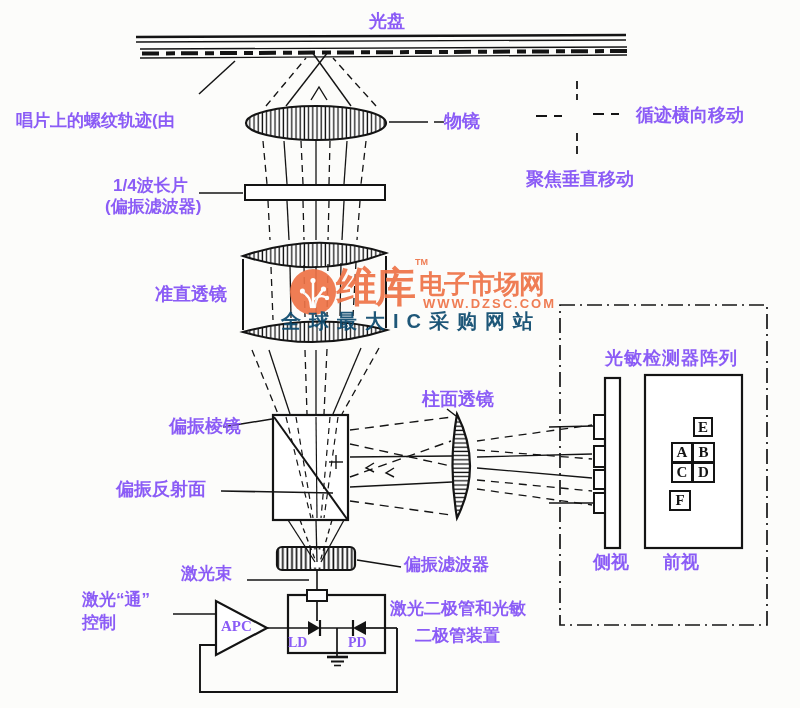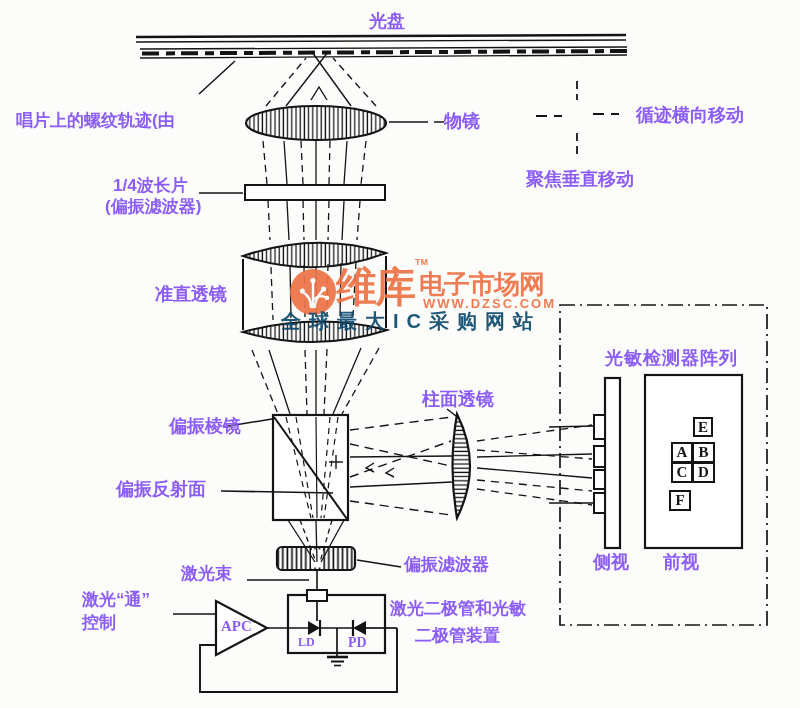--- a/index.html
+++ b/index.html
@@ -244,21 +244,21 @@
   <div class="lbl fs18" style="left:605px;top:349px;letter-spacing:1px;">光敏检测器阵列</div>
   <div class="lbl fs18" style="left:593px;top:553px;">侧视</div>
   <div class="lbl fs18" style="left:663px;top:553px;">前视</div>
   <div class="lbl fs17" style="left:181px;top:565px;">激光束</div>
   <div class="lbl fs17" style="left:404px;top:556px;">偏振滤波器</div>
   <div class="lbl fs17" style="left:82px;top:591px;">激光“通”</div>
   <div class="lbl fs17" style="left:82px;top:614px;">控制</div>
   <div class="lbl fs17" style="left:390px;top:600px;text-align:right;">激光二极管和光敏</div>
   <div class="lbl fs17" style="left:415px;top:627px;">二极管装置</div>
   <div class="lbl serif" style="left:221px;top:619px;font-size:15px;">APC</div>
-  <div class="lbl serif" style="left:298px;top:636px;font-size:12px;">LD</div>
+  <div class="lbl serif" style="left:288px;top:636px;font-size:14px;">LD</div>
   <div class="lbl serif" style="left:348px;top:636px;font-size:14px;">PD</div>
 
   <div class="det-cell" style="left:693px;top:417px;width:20px;height:20px;">E</div>
   <div class="det-cell" style="left:671px;top:442px;width:22px;height:21px;">A</div>
   <div class="det-cell" style="left:692px;top:442px;width:23px;height:21px;">B</div>
   <div class="det-cell" style="left:671px;top:462px;width:22px;height:21px;">C</div>
   <div class="det-cell" style="left:692px;top:462px;width:23px;height:21px;">D</div>
   <div class="det-cell" style="left:669px;top:490px;width:22px;height:21px;">F</div>
 
   <div class="watermark">

